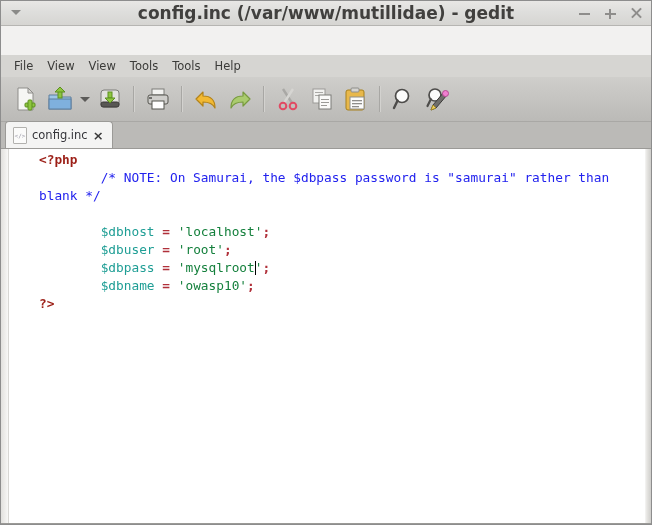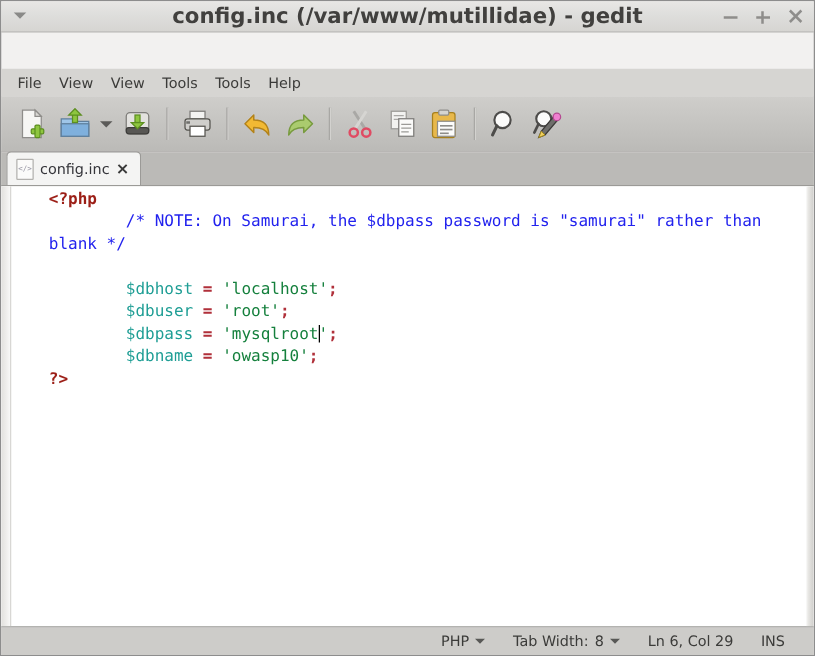--- a/index.html
+++ b/index.html
@@ -375,31 +375,14 @@
       <span class="tab-close">×</span>
     </div>
   </div>
 
   <div class="editor-wrap">
     <div class="left-gutter"></div>
     <div class="code" id="code"><div><span class="k-php">&lt;?php</span></div><div><span>        </span><span class="k-cmt">/* NOTE: On Samurai, the $dbpass password is "samurai" rather than blank */</span></div><div>&nbsp;</div><div><span>        </span><span class="k-var">$dbhost</span><span> </span><span class="k-op">=</span><span> </span><span class="k-str">'localhost'</span><span class="k-op">;</span></div><div><span>        </span><span class="k-var">$dbuser</span><span> </span><span class="k-op">=</span><span> </span><span class="k-str">'root'</span><span class="k-op">;</span></div><div><span>        </span><span class="k-var">$dbpass</span><span> </span><span class="k-op">=</span><span> </span><span class="k-str">'mysqlroot</span><span class="caret"></span><span class="k-str">'</span><span class="k-op">;</span></div><div><span>        </span><span class="k-var">$dbname</span><span> </span><span class="k-op">=</span><span> </span><span class="k-str">'owasp10'</span><span class="k-op">;</span></div><div><span class="k-php">?&gt;</span></div></div>
     <div class="right-border"></div>
   </div>
 
-  <div class="statusbar">
-    <div class="sb-item">
-      <span>PHP</span>
-      <span class="sb-caret"></span>
-    </div>
-    <div class="sb-item">
-      <span>Tab Width:</span>
-      <span>8</span>
-      <span class="sb-caret"></span>
-    </div>
-    <div class="sb-item">
-      <span>Ln 6, Col 29</span>
-    </div>
-    <div class="sb-item">
-      <span>INS</span>
-    </div>
-  </div>
 
 </div>
 
 </body></html>

